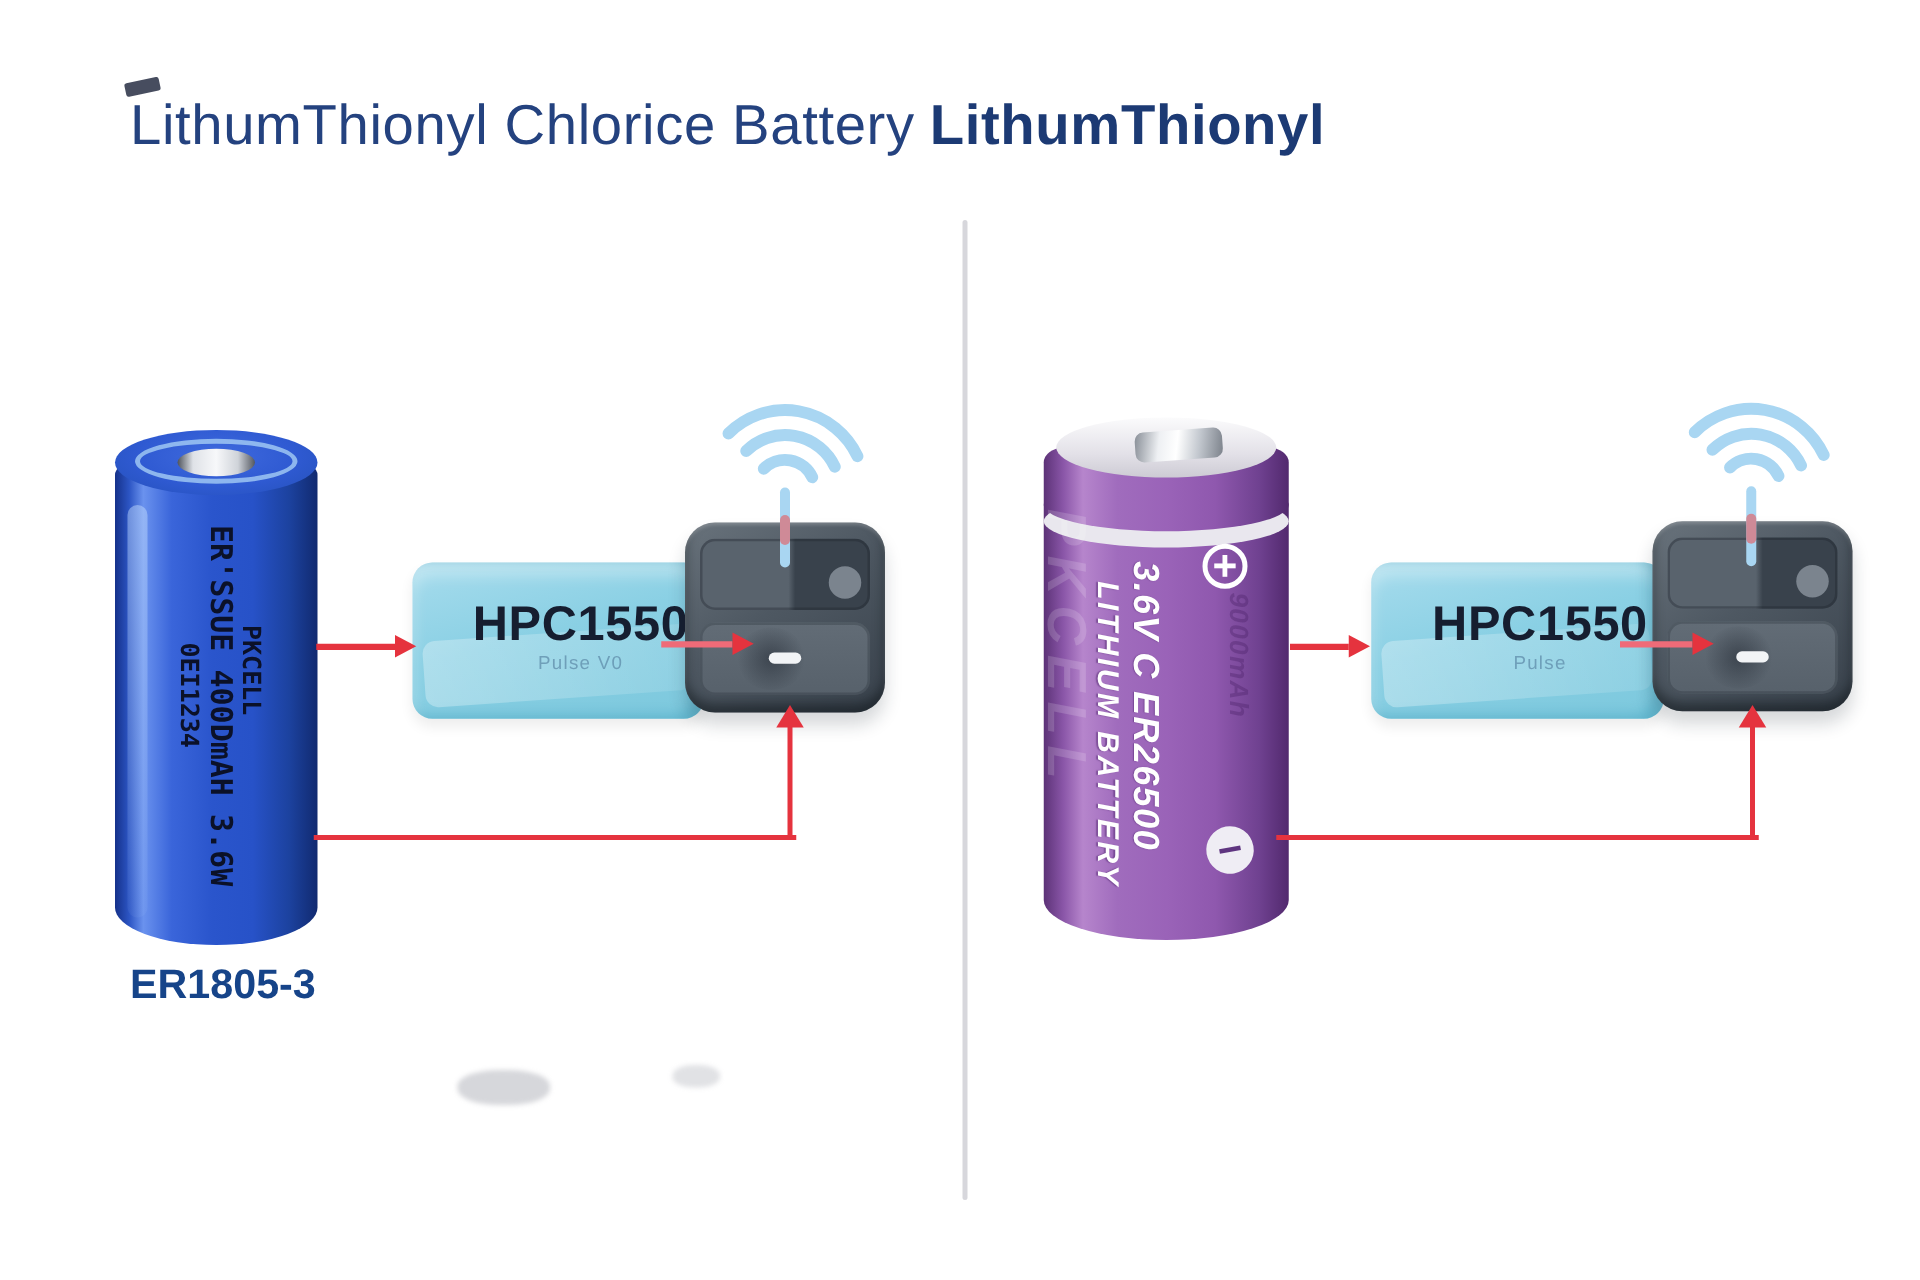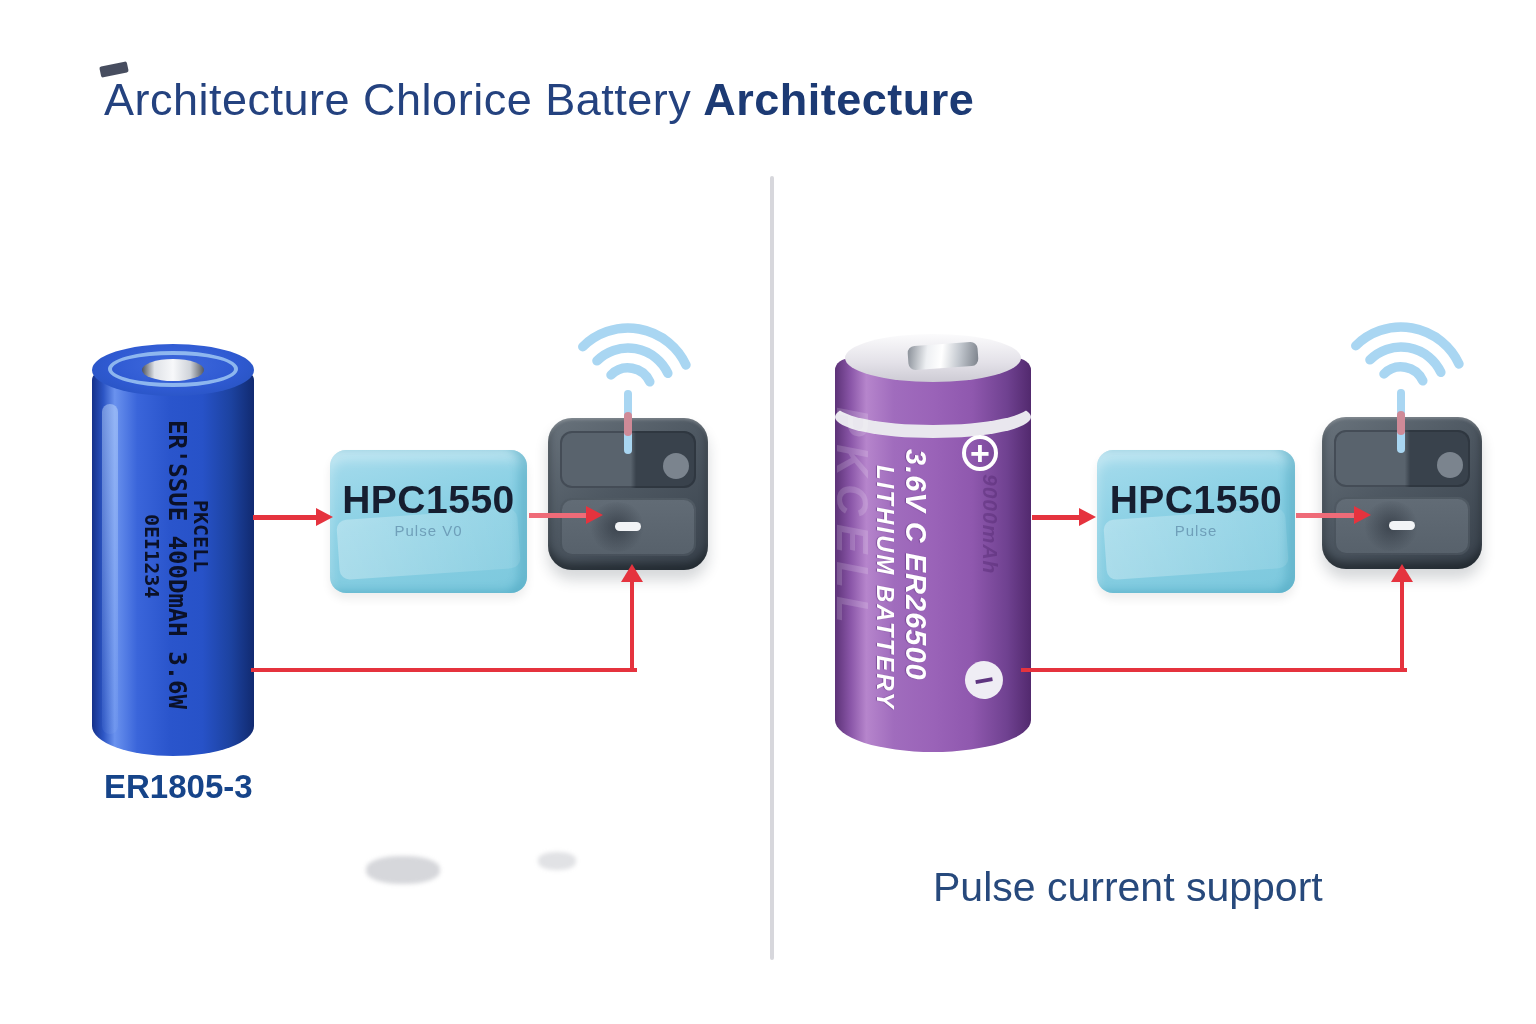--- a/index.html
+++ b/index.html
@@ -59,23 +59,23 @@
   .pp-sub{font-size:24px;margin-left:16px;letter-spacing:2px;}
   .pb-cap-txt{left:85px;top:198px;width:140px;height:24px;font-size:21px;font-weight:700;font-style:italic;
     color:rgba(75,35,105,.38);letter-spacing:1px;}
   .terminal{position:absolute;display:flex;align-items:center;justify-content:center;border-radius:50%;box-sizing:border-box;}
   .t-plus{left:127px;top:101px;width:36px;height:36px;border:4px solid #fff;color:#fff;
     font-size:34px;font-weight:900;line-height:0;}
   .t-minus{left:130px;top:327px;width:38px;height:38px;background:#efedf4;color:#5f3580;
     font-size:34px;font-weight:900;line-height:0;transform:rotate(-10deg);}
 
   
-  .module{position:absolute;width:197px;height:143px;border-radius:16px;
+  .module{position:absolute;width:197px;height:125px;border-radius:16px;
     background:linear-gradient(165deg,#a7dced 0%,#8ad0e4 45%,#7cc8dd 100%);
-    box-shadow:inset -8px -2px 10px rgba(50,150,180,.45),inset 0 10px 12px rgba(255,255,255,.35),0 6px 10px rgba(0,0,0,.07);}
+    box-shadow:inset -8px -2px 10px rgba(50,150,180,.45),inset 0 10px 12px rgba(255,255,255,.35),0 6px 10px rgba(0,0,0,.07);padding-left:36px;}
   .module-shine{position:absolute;left:4%;top:45%;width:92%;height:42%;border-radius:10px;
     background:linear-gradient(90deg,rgba(255,255,255,.30),rgba(255,255,255,.10));transform:rotate(-4deg);}
   .module-label{position:relative;margin-top:28px;text-align:center;font-size:39px;font-weight:700;color:#161e30;letter-spacing:.5px;}
   .module-sub{position:relative;text-align:center;font-size:15px;color:rgba(95,140,170,.75);letter-spacing:1px;}
 
   
   .device{position:absolute;width:160px;height:152px;border-radius:24px;
     background:linear-gradient(145deg,#69737c 0%,#4e5862 45%,#39424c 100%);
     box-shadow:0 10px 14px rgba(30,40,50,.18),inset 0 -7px 9px rgba(10,15,20,.5),inset 0 2px 3px rgba(255,255,255,.22);}
   .dev-top{position:absolute;left:12px;top:13px;width:136px;height:57px;border-radius:12px;
@@ -102,21 +102,21 @@
 </style>
 </head>
 <body>
 
 <div class="stage">
 
   <div class="tick"></div>
   <div class="smudge s2"></div>
   <div class="smudge s3"></div>
 
-  <div class="title"><span>Architecture Chlorice Battery</span><span class="bold">Architecture</span></div>
+  <div class="title"><span>LithumThionyl Chlorice Battery</span><span class="bold">LithumThionyl</span></div>
 
   <div class="divider"></div>
 
   <div class="battery" style="left:92px;top:344px;width:162px;height:412px">
     <div class="cyl-side bb-side"></div>
     <div class="bb-top">
       <div class="bb-ring"></div>
       <div class="bb-button"></div>
     </div>
     <div class="bb-shine"></div>
@@ -223,15 +223,14 @@
       <path d="M37.6 43.3 A64 64 0 0 1 142.4 43.3"></path>
     </g>
     <rect x="86" y="78" width="8" height="64" rx="4" fill="#a9d6f2"></rect>
     <rect x="86" y="100" width="8" height="24" rx="4" fill="rgba(214,125,135,.85)"></rect>
   </svg>
 
   <div class="line-h" style="left:1021px;top:668px;width:386px"></div>
   <div class="line-v" style="left:1400px;top:581px;height:88px"></div>
   <div class="head-up" style="left:1391px;top:564px"></div>
 
-  <div class="desc-label" style="left:933px;top:864px">Pulse current support</div>
 
 </div>
 
 </body></html>

